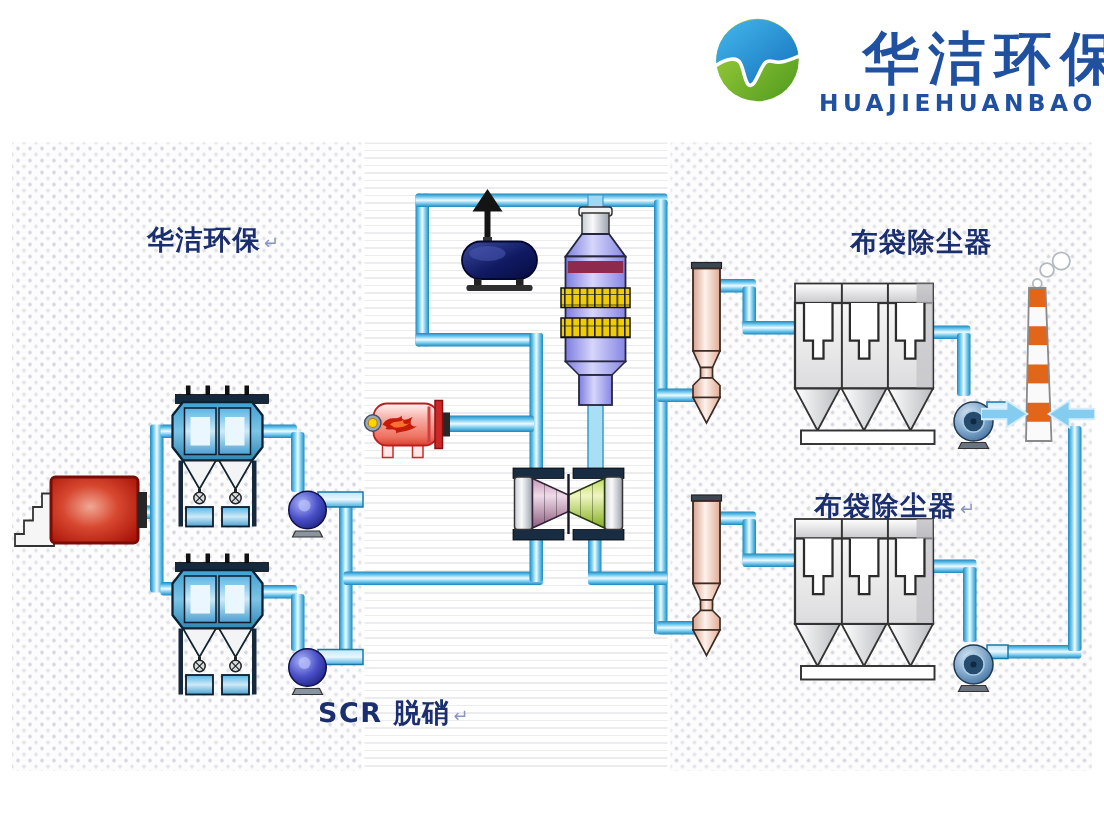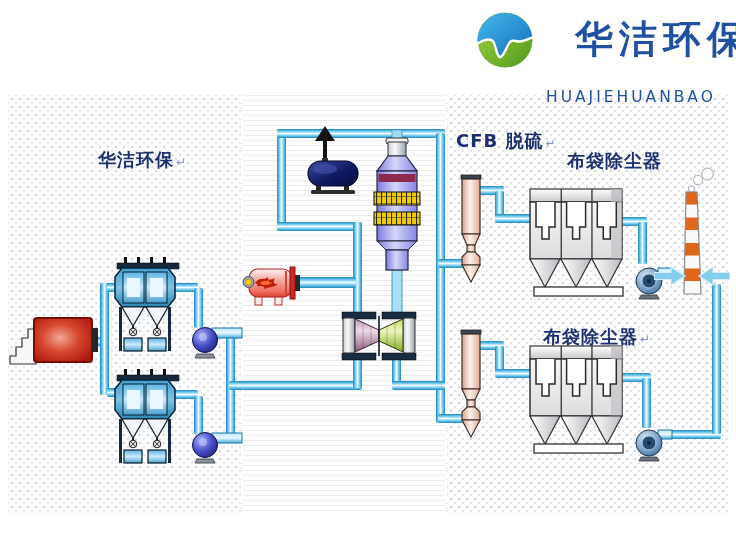--- a/index.html
+++ b/index.html
@@ -15,22 +15,22 @@
   .ph{position:absolute;height:9px;border-radius:2px;z-index:1;
       background:linear-gradient(to bottom,#1d88bc,#6ec8ef 25%,#eefaff 50%,#6ec8ef 75%,#1d88bc);}
   .pv{position:absolute;width:9px;border-radius:2px;z-index:1;
       background:linear-gradient(to right,#1d88bc,#6ec8ef 25%,#eefaff 50%,#6ec8ef 75%,#1d88bc);}
   .eq{position:absolute;z-index:2;}
   .lbl{position:absolute;z-index:5;font-size:18px;font-weight:600;color:#1b2f6e;
        white-space:nowrap;letter-spacing:1px;}
   .ret{font-size:12px;font-weight:400;color:#8894c4;margin-left:2px;}
   .logo-zh{position:absolute;left:575px;top:14px;z-index:5;font-size:38px;font-weight:700;
            color:#2050a0;letter-spacing:6px;white-space:nowrap;}
-  .logo-en{position:absolute;left:546px;top:60px;z-index:5;font-size:15.5px;font-weight:400;
-           color:#2050a0;letter-spacing:3px;white-space:nowrap;margin-top:28px;}
+  .logo-en{position:absolute;left:546px;top:60px;z-index:5;font-size:15.5px;font-weight:700;
+           color:#2050a0;letter-spacing:3px;white-space:nowrap;}
 </style>
 </head>
 <body>
 
 <div class="stage">
 
   <svg width="0" height="0" style="position:absolute">
     <defs>
       <linearGradient id="gBody" x1="0" y1="0" x2="0" y2="1">
         <stop offset="0" stop-color="#3f9fd0"></stop>
@@ -385,22 +385,22 @@
   <svg class="eq" style="left:654px;top:266px" width="32" height="20" viewBox="0 0 32 20">
     <polygon points="0,6.5 17,6.5 17,1 31,10 17,19 17,13.5 0,13.5" fill="#84cdf0" stroke="#d6eefb" stroke-width="1.2"></polygon>
   </svg>
   <svg class="eq" style="left:698px;top:266px" width="32" height="20" viewBox="0 0 32 20">
     <polygon points="32,6.5 15,6.5 15,1 1,10 15,19 15,13.5 32,13.5" fill="#84cdf0" stroke="#d6eefb" stroke-width="1.2"></polygon>
   </svg>
 
   <div class="lbl" style="left:98px;top:148px">
     <span>华洁环保</span><span class="ret">↵</span>
   </div>
-  <div class="lbl" style="left:456px;top:129px">
-    <span>CFB 脱硫</span><span class="ret">↵</span>
+  <div class="lbl" style="left:212px;top:463px">
+    <span>SCR 脱硝</span><span class="ret">↵</span>
   </div>
   <div class="lbl" style="left:567px;top:149px">
     <span>布袋除尘器</span>
   </div>
   <div class="lbl" style="left:543px;top:325px">
     <span>布袋除尘器</span><span class="ret">↵</span>
   </div>
 
 </div>
 

